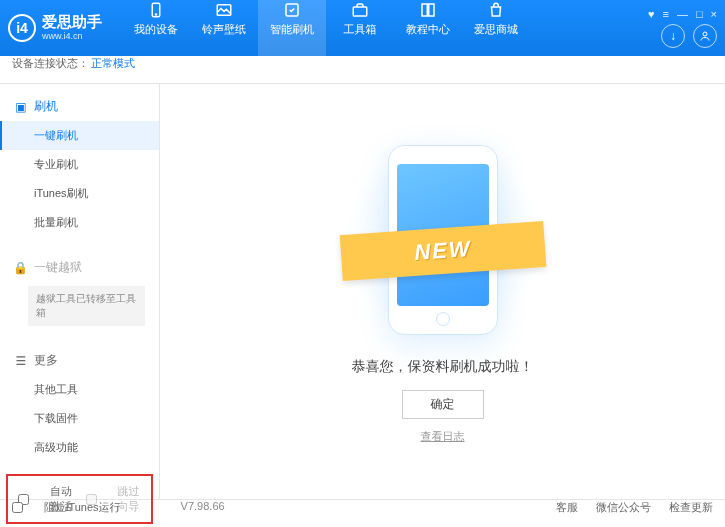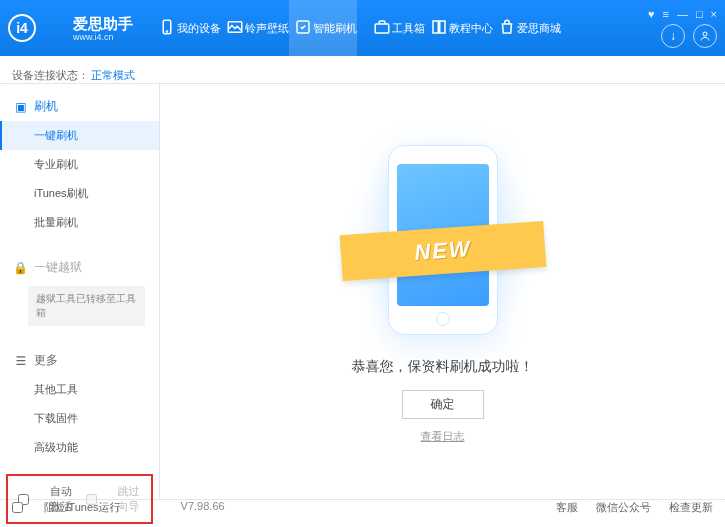--- a/index.html
+++ b/index.html
@@ -1,31 +1,31 @@
 <!DOCTYPE html>
 <html><head>
 <meta charset="utf-8">
 <style>
 * { margin: 0; padding: 0; box-sizing: border-box; font-family: "Microsoft YaHei", Arial, sans-serif; }
 body { width: 725px; height: 527px; overflow: hidden; background: #fff; font-size: 12px; color: #333; }
 
 .header { height: 56px; background: linear-gradient(to bottom, #1a8cff, #0d7be8); display: flex; align-items: center; padding: 0 8px; color: #fff; }
-.logo-area { display: flex; align-items: flex-end; margin-right: 20px; gap: 31px; }
+.logo-area { display: flex; align-items: flex-start; margin-right: 20px; }
 .logo-icon { width: 28px; height: 28px; border: 2px solid #fff; border-radius: 50%; display: flex; align-items: center; justify-content: center; font-weight: bold; font-size: 14px; margin-right: 6px; }
 .logo-text { font-size: 15px; font-weight: bold; line-height: 1.1; }
 .logo-url { font-size: 9px; opacity: 0.85; }
 .nav { display: flex; flex: 1; height: 100%; }
-.nav-item { width: 68px; display: flex; align-items: center; justify-content: flex-end; cursor: pointer; font-size: 11px; position: relative; }
+.nav-item { width: 68px; display: flex; flex-direction: column; align-items: center; justify-content: flex-start; cursor: pointer; font-size: 11px; position: relative; }
 .nav-item.active { background: rgba(255,255,255,0.18); }
 .nav-icon { width: 20px; height: 20px; margin-bottom: 2px; display: flex; align-items: center; justify-content: center; }
 .win-controls { display: flex; gap: 8px; font-size: 11px; opacity: 0.9; margin-bottom: 4px; }
 .header-icons { display: flex; gap: 8px; }
 .circle-btn { width: 24px; height: 24px; border: 1.5px solid rgba(255,255,255,0.7); border-radius: 50%; display: flex; align-items: center; justify-content: center; font-size: 12px; cursor: pointer; }
 
-.status-bar { height: 28px; display: flex; align-items: flex-end; padding: 0 12px; border-bottom: 1px solid #e5e5e5; font-size: 11px; color: #666; }
+.status-bar { height: 28px; display: flex; align-items: flex-start; padding: 0 12px; border-bottom: 1px solid #e5e5e5; font-size: 11px; color: #666; }
 .status-value { color: #0d7be8; margin-left: 2px; }
 
 .body-area { display: flex; height: 415px; }
 .sidebar { width: 160px; border-right: 1px solid #e5e5e5; display: flex; flex-direction: column; }
 .side-section { padding: 8px 0; }
 .side-head { display: flex; align-items: center; padding: 6px 14px; color: #0d7be8; font-size: 12px; cursor: pointer; }
 .side-head.gray { color: #aaa; }
 .side-head .hicon { width: 14px; display: inline-flex; justify-content: center; margin-right: 6px; }
 .side-item { padding: 7px 14px 7px 34px; font-size: 11px; color: #555; cursor: pointer; }
 .side-item.active { background: #e8f3ff; color: #0d7be8; border-left: 2px solid #0d7be8; padding-left: 32px; }

